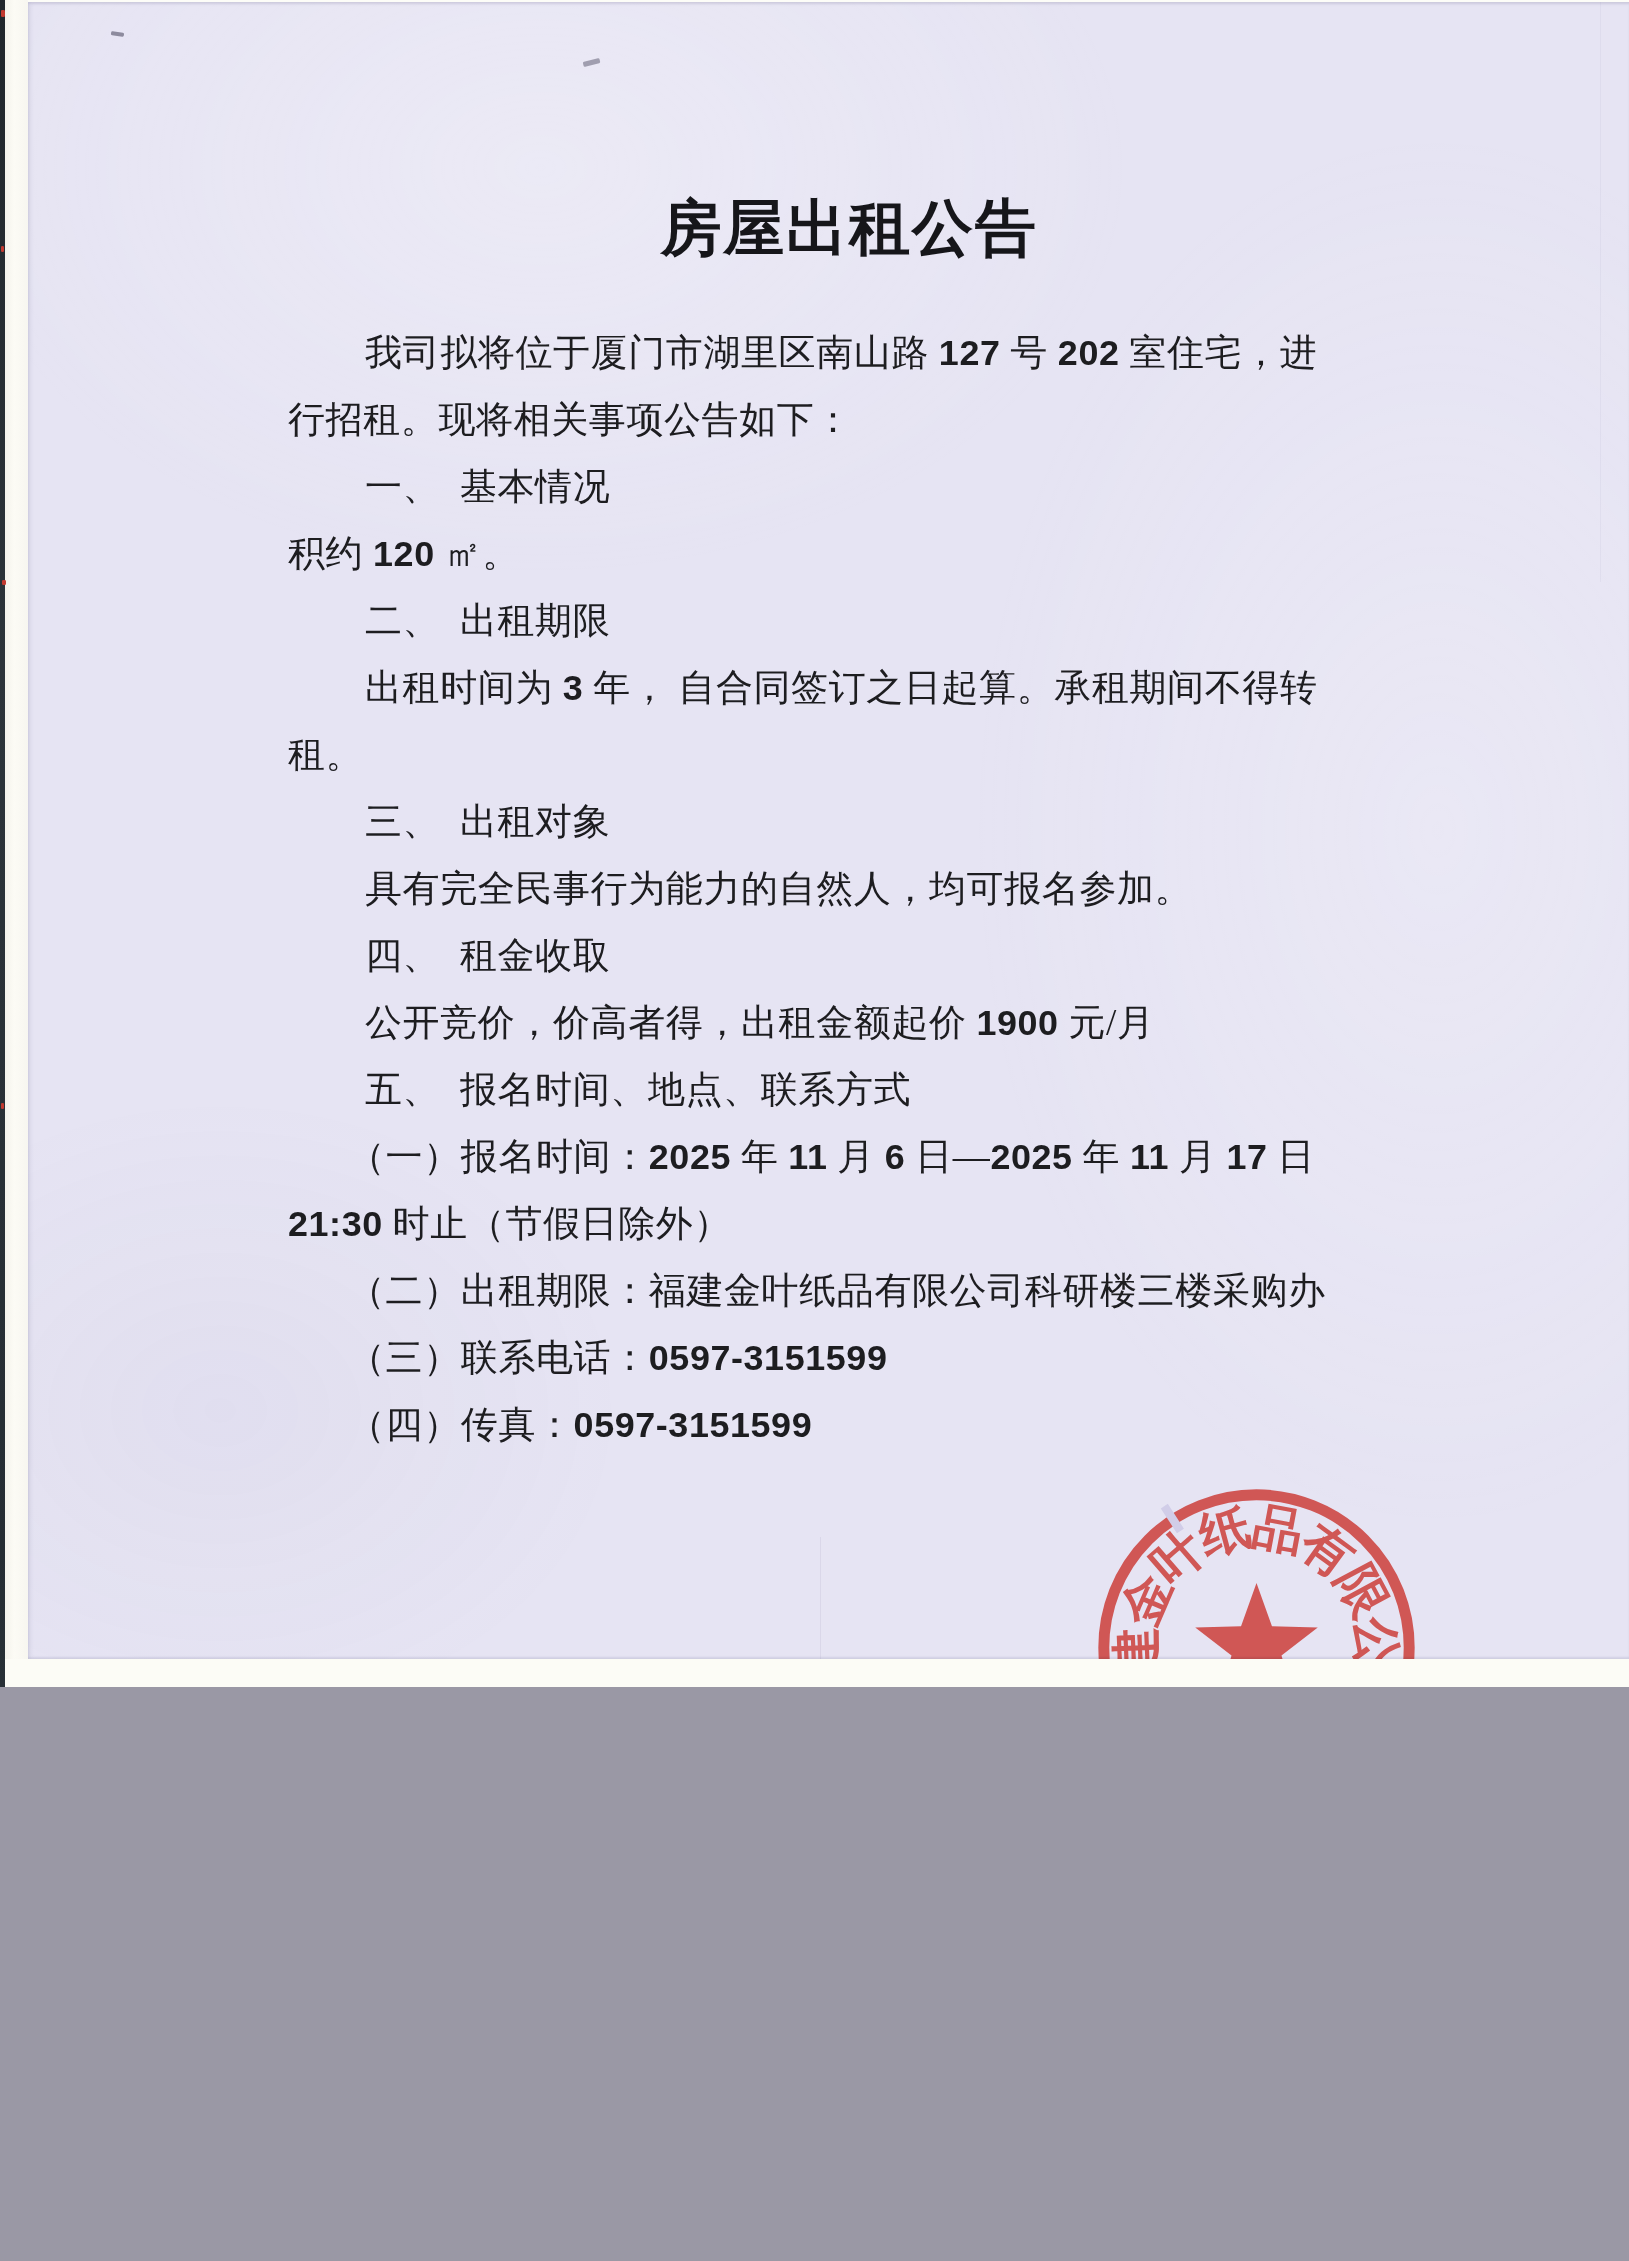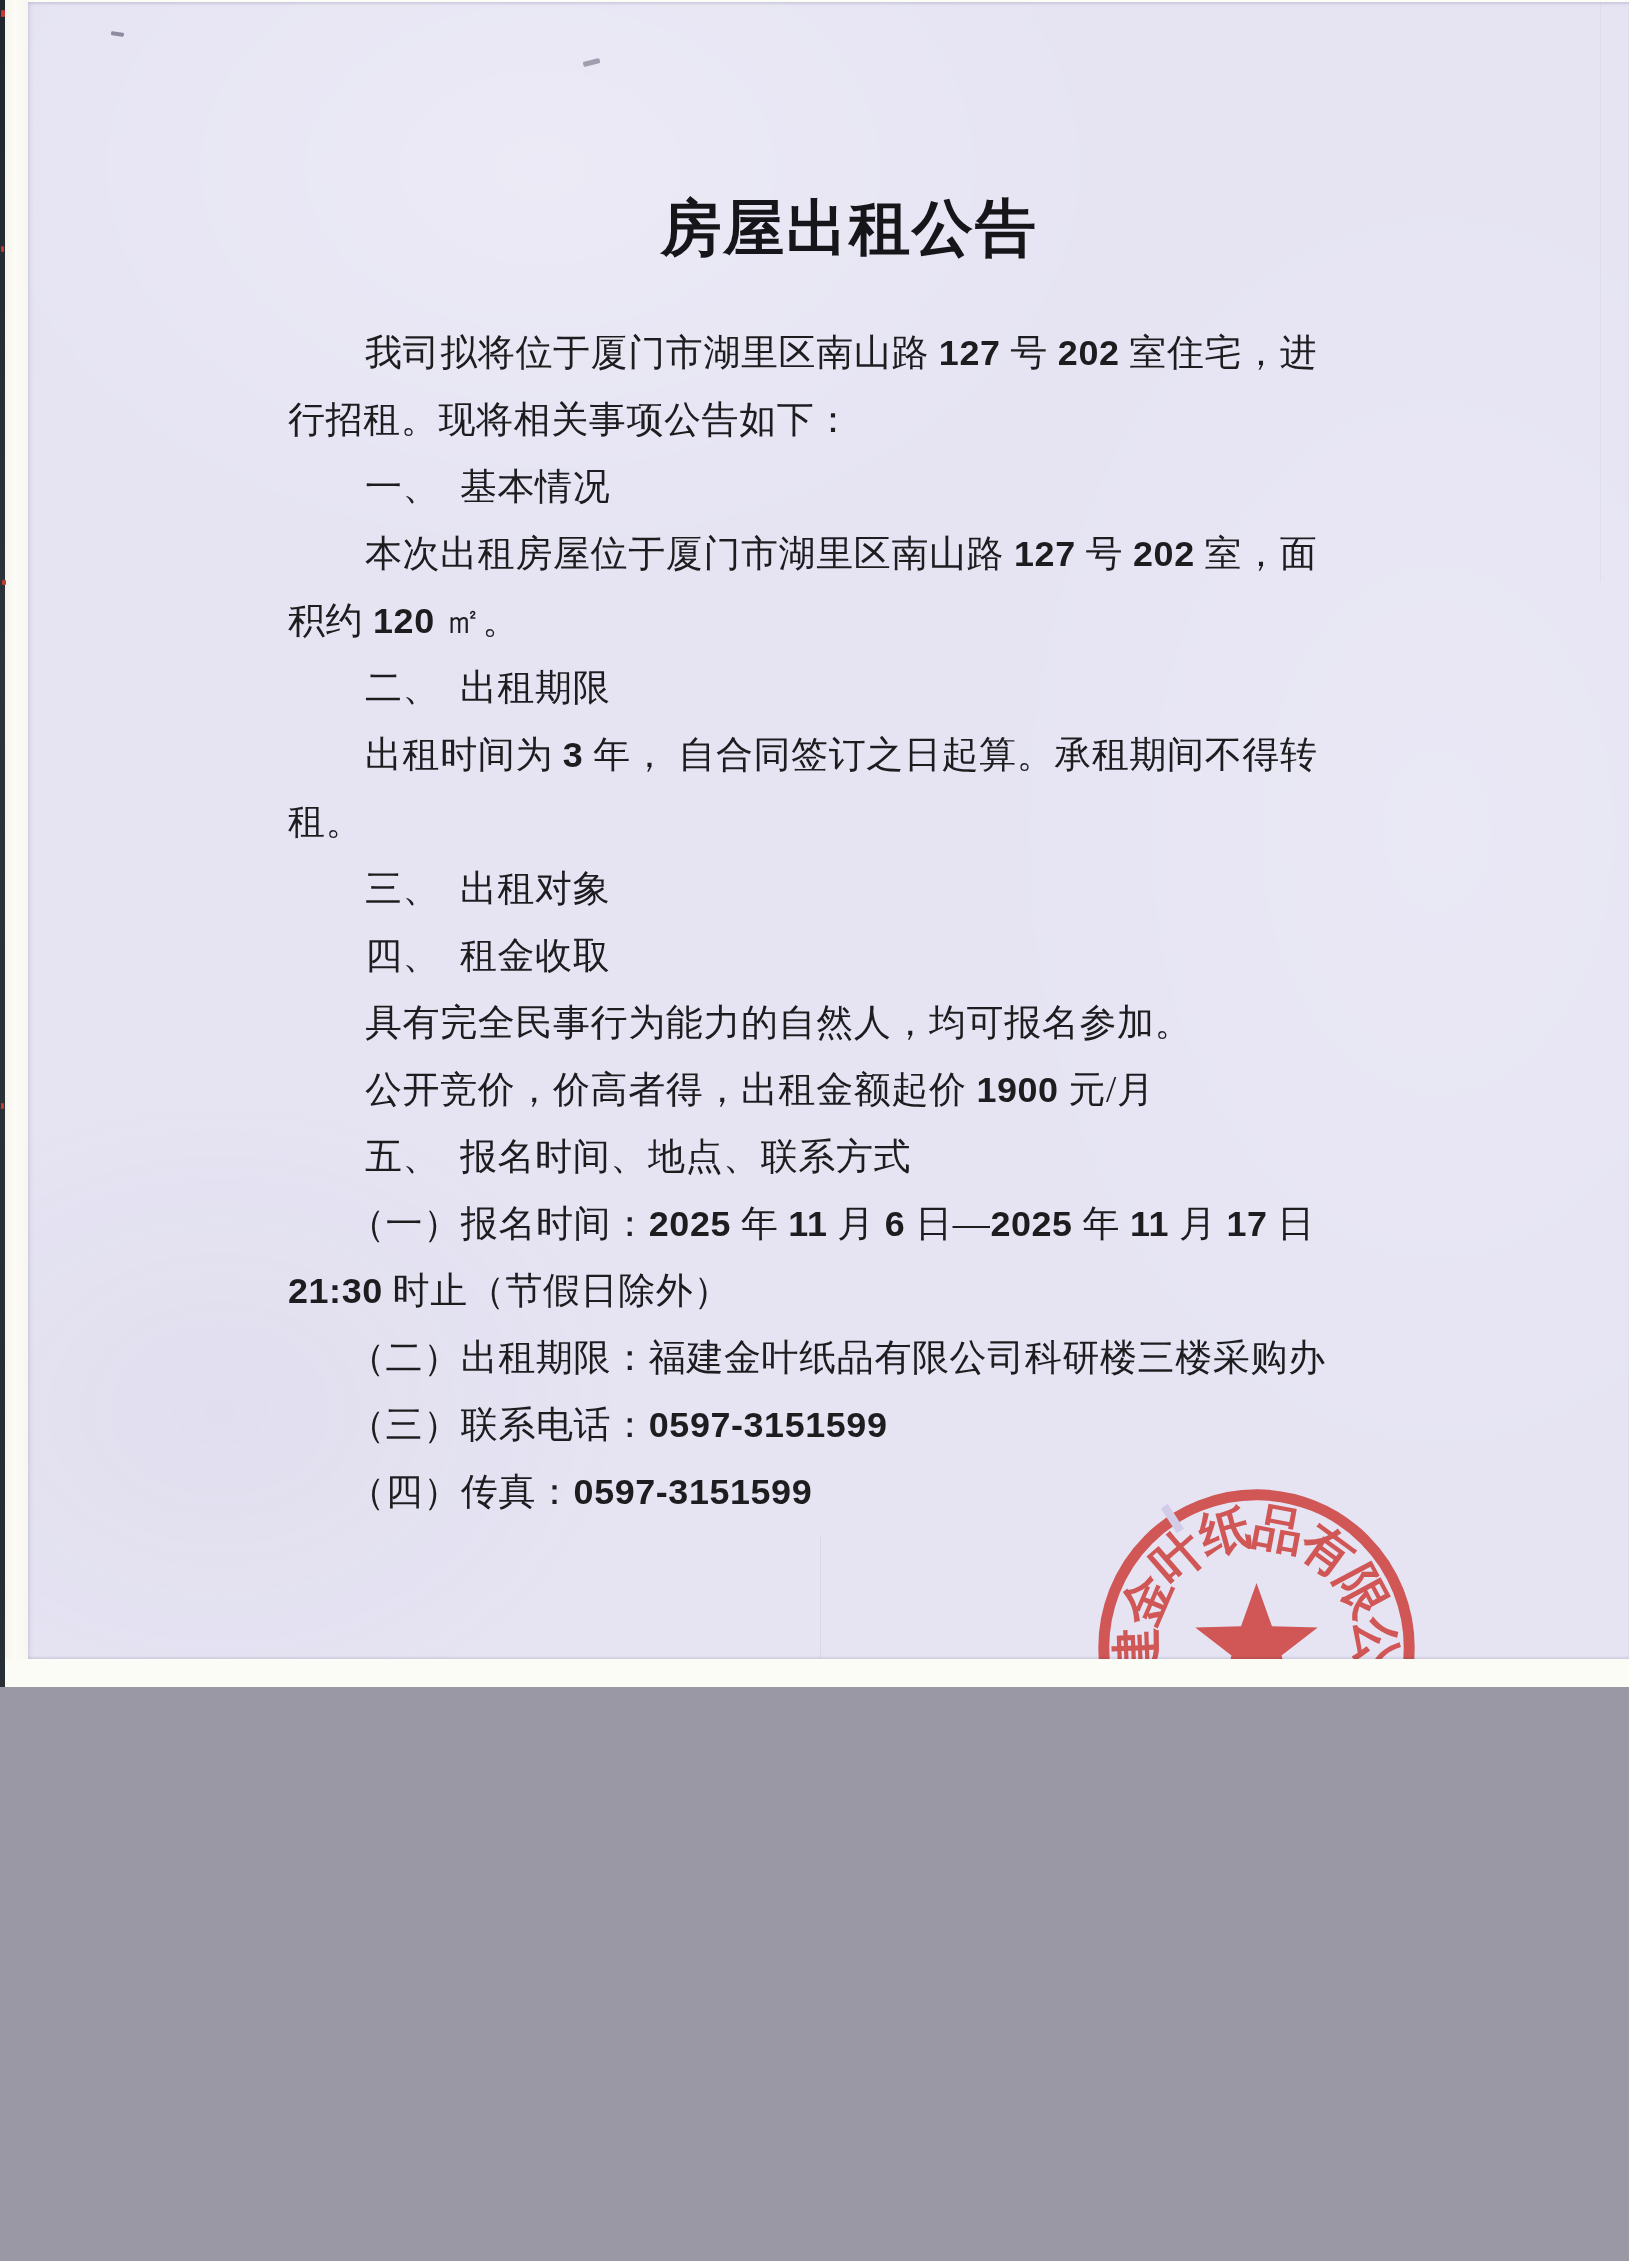--- a/index.html
+++ b/index.html
@@ -120,28 +120,27 @@
     <div class="crease v2"></div>
     <div class="speck a"></div>
     <div class="speck b"></div>
 
     <h1 class="title">房屋出租公告</h1>
 
     <div class="body-block" id="body-lines">
         <div class="line para">我司拟将位于厦门市湖里区南山路 <span class="num">127</span> 号 <span class="num">202</span> 室住宅，进</div>
         <div class="line cont">行招租。现将相关事项公告如下：</div>
         <div class="line head">一、  基本情况</div>
-        <div class="line para">本次出租房屋位于厦门市湖里区南山路 <span class="num">127</span> 号 <span class="num">202</span> 室，面</div>
         <div class="line cont">积约 <span class="num">120</span> ㎡。</div>
         <div class="line head">二、  出租期限</div>
         <div class="line para">出租时间为 <span class="num">3</span> 年， 自合同签订之日起算。承租期间不得转</div>
         <div class="line cont">租。</div>
         <div class="line head">三、  出租对象</div>
+        <div class="line para">具有完全民事行为能力的自然人，均可报名参加。</div>
         <div class="line head">四、  租金收取</div>
-        <div class="line para">具有完全民事行为能力的自然人，均可报名参加。</div>
         <div class="line para">公开竞价，价高者得，出租金额起价 <span class="num">1900</span> 元/月</div>
         <div class="line head">五、  报名时间、地点、联系方式</div>
         <div class="line sub">（一）报名时间：<span class="num">2025</span> 年 <span class="num">11</span> 月 <span class="num">6</span> 日—<span class="num">2025</span> 年 <span class="num">11</span> 月 <span class="num">17</span> 日</div>
         <div class="line cont"><span class="num">21:30</span> 时止（节假日除外）</div>
         <div class="line sub">（二）出租期限：福建金叶纸品有限公司科研楼三楼采购办</div>
         <div class="line sub">（三）联系电话：<span class="num">0597-3151599</span></div>
         <div class="line sub">（四）传真：<span class="num">0597-3151599</span></div>
       </div>
 
     <div class="sig">

